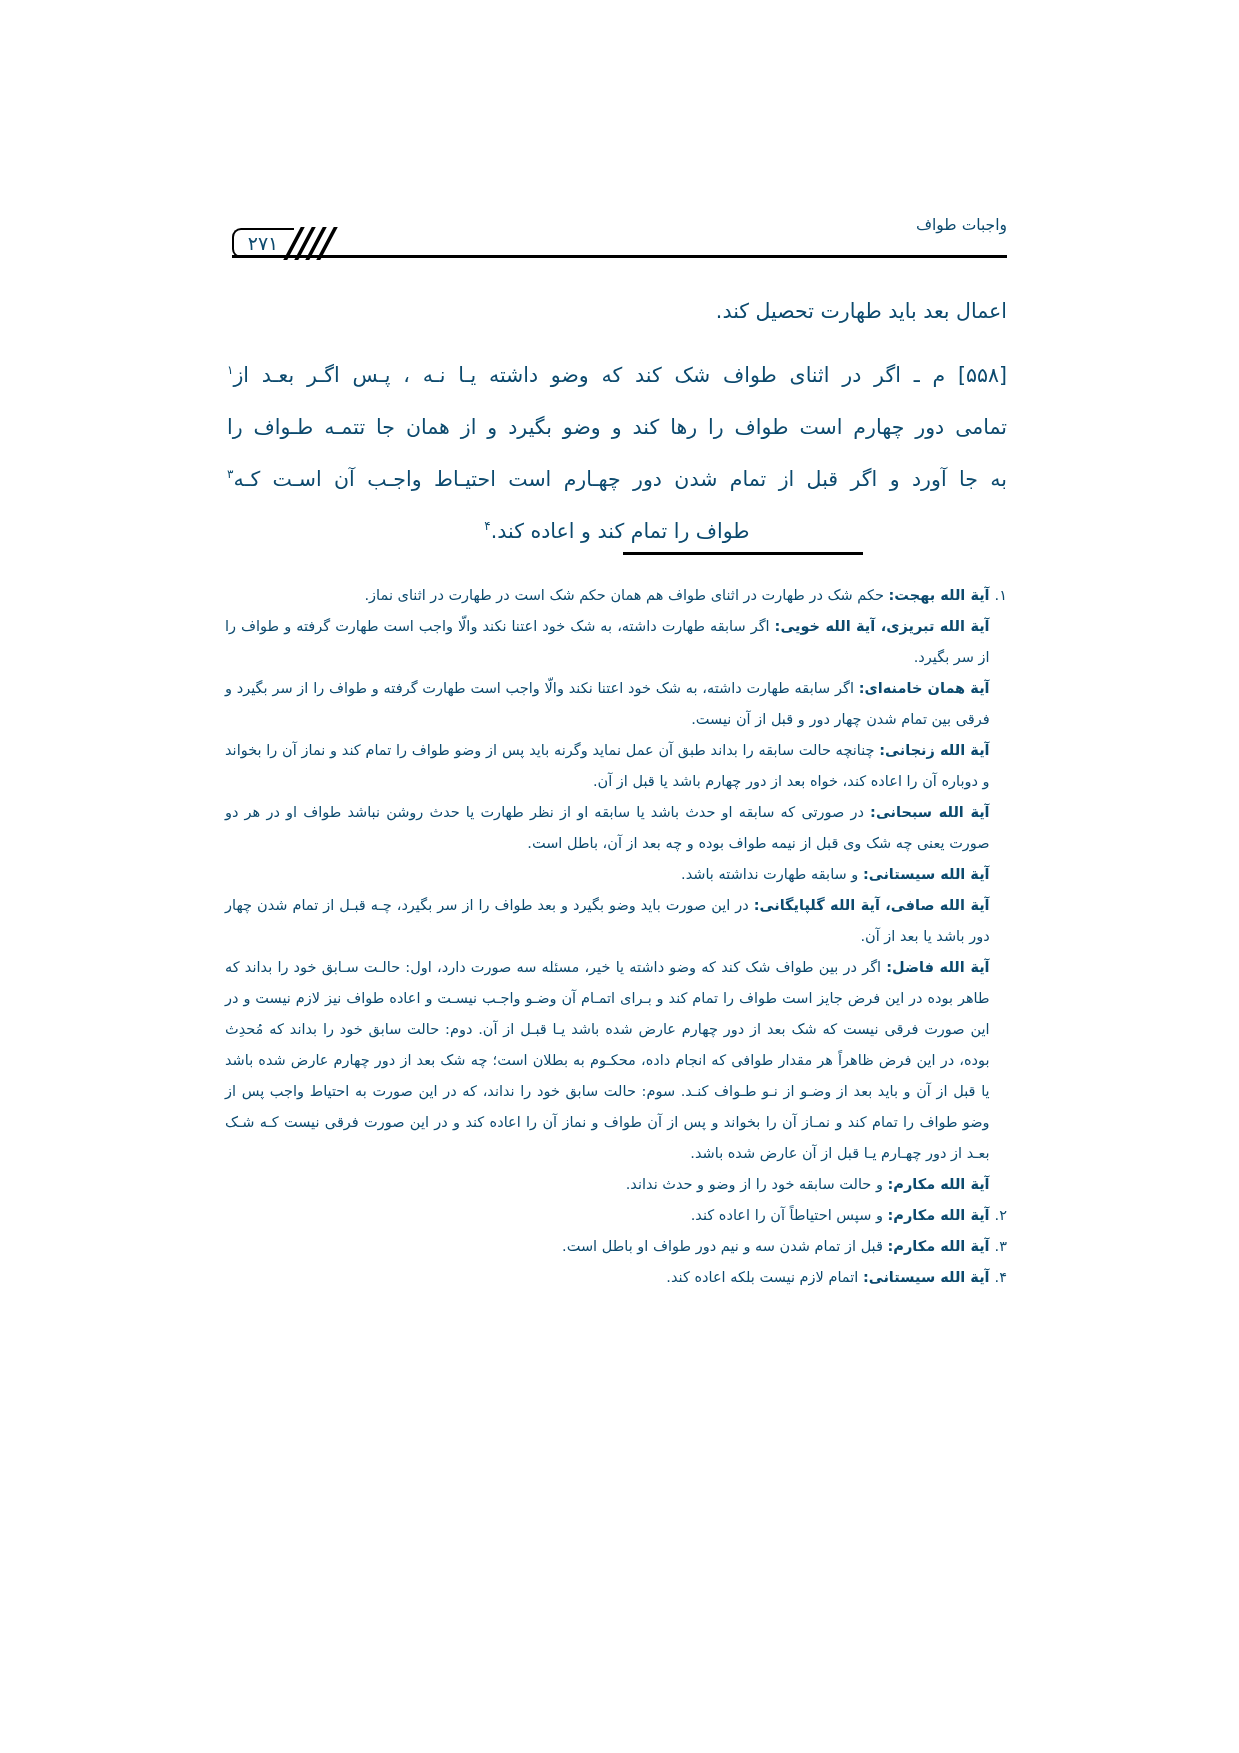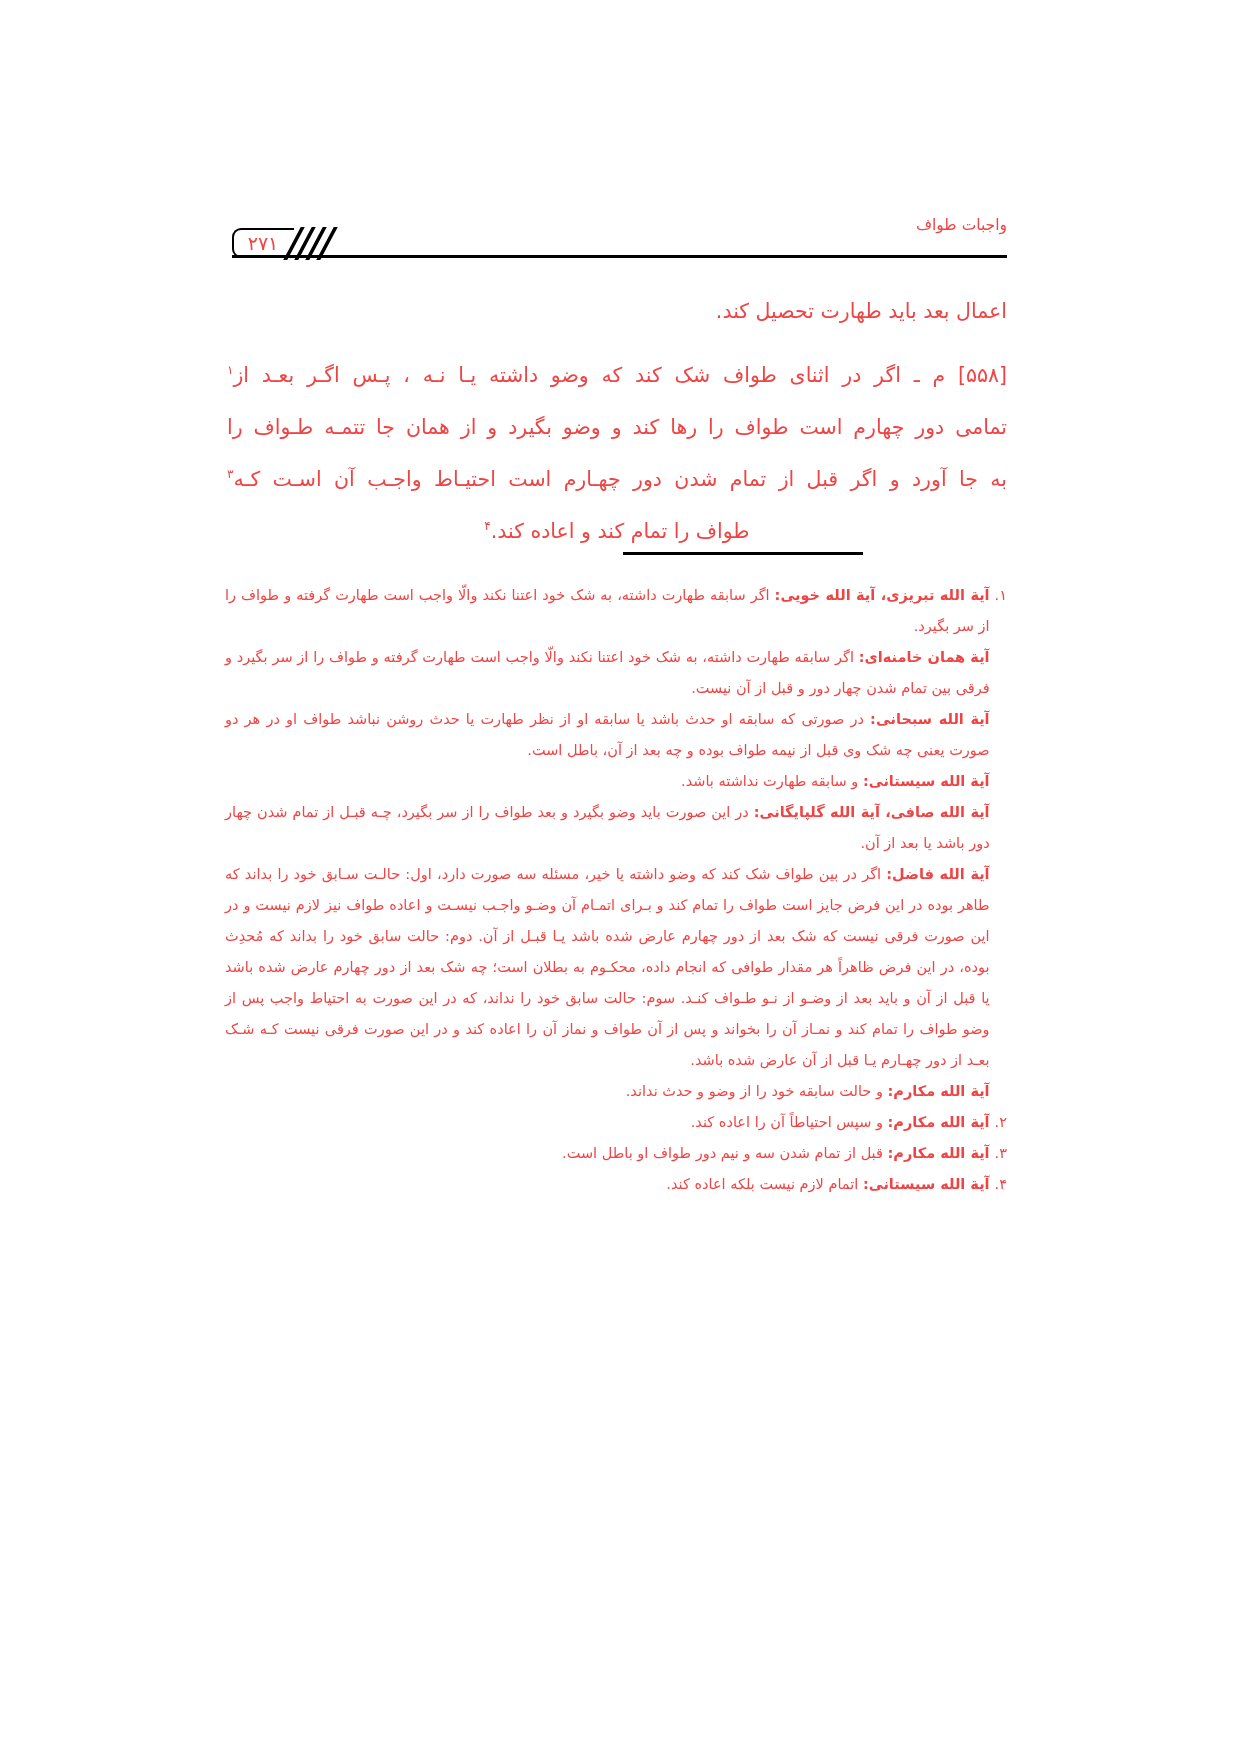--- a/index.html
+++ b/index.html
@@ -9,21 +9,21 @@
     background: #ffffff;
   }
   .page {
     position: relative;
     width: 1239px;
     height: 1753px;
     background: #ffffff;
     margin: 0 auto;
     overflow: hidden;
     font-family: "DejaVu Sans", "Liberation Sans", sans-serif;
-    color: #ef4444;
+    color: #0c4a6e;
   }
 
   
   .header {
     position: absolute;
     top: 214px;
     right: 232px;
     left: 232px;
     height: 48px;
   }
@@ -190,22 +190,24 @@
     <div class="body-line last">طواف را تمام کند و اعاده کند.<sup class="fn">۴</sup></div>
   </div>
 
   <div class="fn-rule"></div>
 
   <div class="footnotes">
 
     <div class="fn-item">
       <div class="fn-marker">۱.</div>
       <div class="fn-body">
+        <p class="fn-sub"><b>آیة الله بهجت:</b><span> حکم شک در طهارت در اثنای طواف هم همان حکم شک است در طهارت در اثنای نماز.</span></p>
         <p class="fn-sub"><b>آیة الله تبریزی، آیة الله خویی:</b><span> اگر سابقه طهارت داشته، به شک خود اعتنا نکند والّا واجب است طهارت گرفته و طواف را از سر بگیرد.</span></p>
         <p class="fn-sub"><b>آیة همان خامنه‌ای:</b><span> اگر سابقه طهارت داشته، به شک خود اعتنا نکند والّا واجب است طهارت گرفته و طواف را از سر بگیرد و فرقی بین تمام شدن چهار دور و قبل از آن نیست.</span></p>
+        <p class="fn-sub"><b>آیة الله زنجانی:</b><span> چنانچه حالت سابقه را بداند طبق آن عمل نماید وگرنه باید پس از وضو طواف را تمام کند و نماز آن را بخواند و دوباره آن را اعاده کند، خواه بعد از دور چهارم باشد یا قبل از آن.</span></p>
         <p class="fn-sub"><b>آیة الله سبحانی:</b><span> در صورتی که سابقه او حدث باشد یا سابقه او از نظر طهارت یا حدث روشن نباشد طواف او در هر دو صورت یعنی چه شک وی قبل از نیمه طواف بوده و چه بعد از آن، باطل است.</span></p>
         <p class="fn-sub"><b>آیة الله سیستانی:</b><span> و سابقه طهارت نداشته باشد.</span></p>
         <p class="fn-sub"><b>آیة الله صافی، آیة الله گلپایگانی:</b><span> در این صورت باید وضو بگیرد و بعد طواف را از سر بگیرد، چـه قبـل از تمام شدن چهار دور باشد یا بعد از آن.</span></p>
         <p class="fn-sub"><b>آیة الله فاضل:</b><span> اگر در بین طواف شک کند که وضو داشته یا خیر، مسئله سه صورت دارد، اول: حالـت سـابق خود را بداند که طاهر بوده در این فرض جایز است طواف را تمام کند و بـرای اتمـام آن وضـو واجـب نیسـت و اعاده طواف نیز لازم نیست و در این صورت فرقی نیست که شک بعد از دور چهارم عارض شده باشد یـا قبـل از آن. دوم: حالت سابق خود را بداند که مُحدِث بوده، در این فرض ظاهراً هر مقدار طوافی که انجام داده، محکـوم به بطلان است؛ چه شک بعد از دور چهارم عارض شده باشد یا قبل از آن و باید بعد از وضـو از نـو طـواف کنـد. سوم: حالت سابق خود را نداند، که در این صورت به احتیاط واجب پس از وضو طواف را تمام کند و نمـاز آن را بخواند و پس از آن طواف و نماز آن را اعاده کند و در این صورت فرقی نیست کـه شـک بعـد از دور چهـارم یـا قبل از آن عارض شده باشد.</span></p>
         <p class="fn-sub"><b>آیة الله مکارم:</b><span> و حالت سابقه خود را از وضو و حدث نداند.</span></p>
       </div>
     </div>
 
     <div class="fn-item">
       <div class="fn-marker">۲.</div>

